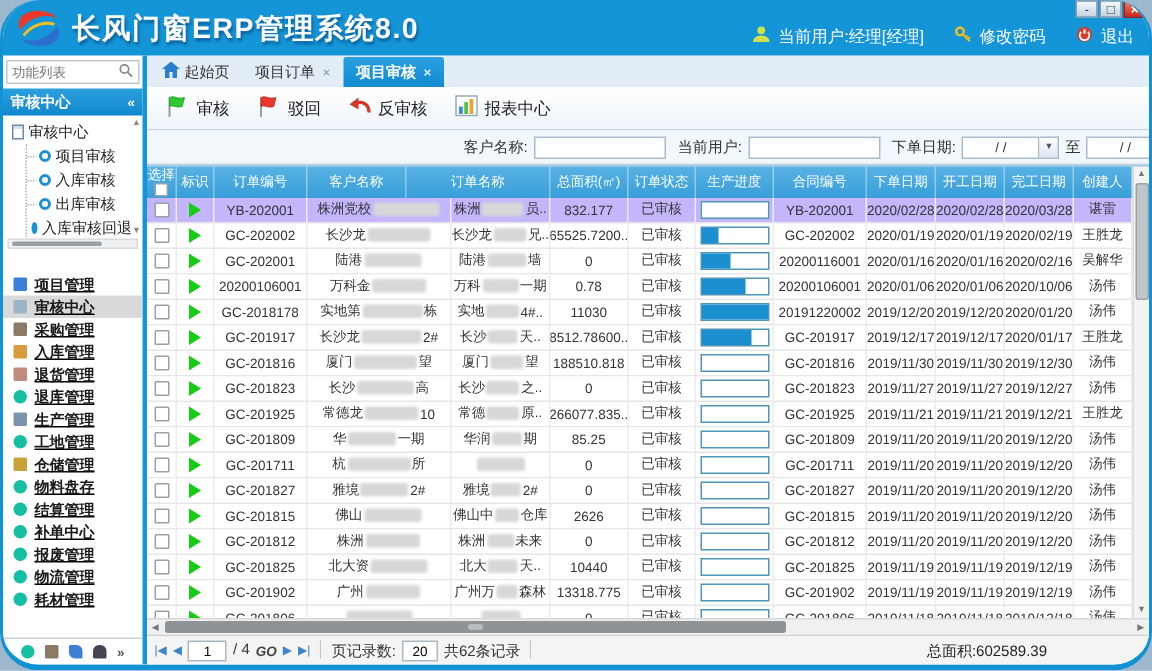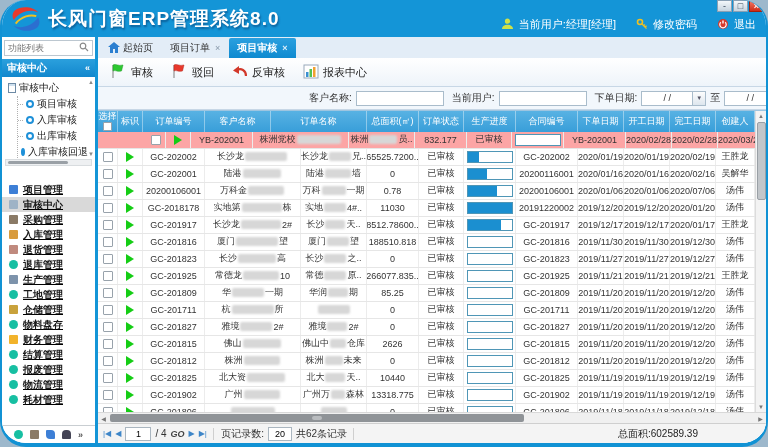--- a/index.html
+++ b/index.html
@@ -72,21 +72,21 @@
   .fl-input{width:88px;height:15px;border:1px solid #a9bccb;background:#fff;}
   .datebox{display:flex;height:15px;}
   .datebox .dval{width:52px;border:1px solid #a9bccb;background:#fff;font-size:9px;color:#333;display:flex;align-items:center;justify-content:center;}
   .datebox .darr{width:13px;border:1px solid #a9bccb;border-left:none;background:linear-gradient(#fdfdfd,#dde6ee);font-size:6px;color:#556;display:flex;align-items:center;justify-content:center;cursor:pointer;}
   
   .tablewrap{flex:1;position:relative;display:flex;flex-direction:column;min-height:0;border-top:1px solid #9ec5e0;}
   .thead{height:21px;background:linear-gradient(#58b2e3,#389ed9);display:flex;color:#fff;font-size:9px;padding-right:11px;}
   .th{display:flex;flex-direction:column;align-items:center;justify-content:center;border-right:1px solid rgba(255,255,255,.4);line-height:9px;}
   .tbody{height:281px;overflow:hidden;position:relative;padding-right:11px;}
   .tr{display:flex;height:17px;border-bottom:1px solid #e6e6e6;background:#fff;font-size:9px;color:#333;align-items:center;cursor:pointer;}
-  .tr.selected{background:#fca5a5;padding-left:48px;}
+  .tr.selected{background:#c4b5fd;}
   .td{height:100%;display:flex;align-items:center;justify-content:center;border-right:1px solid #ececec;overflow:hidden;white-space:nowrap;}
   .c0{width:20px;flex:0 0 auto;}
   .c1{width:25px;flex:0 0 auto;}
   .c2{width:62px;flex:0 0 auto;}
   .c3{width:96px;flex:0 0 auto;}
   .c4{width:66px;flex:0 0 auto;}
   .c5{width:52px;flex:0 0 auto;}
   .c6{width:45px;flex:0 0 auto;}
   .c7{width:52px;flex:0 0 auto;}
   .c8{width:62px;flex:0 0 auto;}
@@ -239,26 +239,26 @@
   </div>
           <div class="mi">
     <span class="mi-icon ic-warehouse"></span>
     <span class="mi-label">仓储管理</span>
   </div>
           <div class="mi">
     <span class="mi-icon ic-dot"></span>
     <span class="mi-label">物料盘存</span>
   </div>
           <div class="mi">
-    <span class="mi-icon ic-folder"></span>
-    <span class="mi-label">财务管理</span>
-  </div>
-          <div class="mi">
     <span class="mi-icon ic-dot"></span>
     <span class="mi-label">结算管理</span>
+  </div>
+          <div class="mi">
+    <span class="mi-icon ic-dot"></span>
+    <span class="mi-label">补单中心</span>
   </div>
           <div class="mi">
     <span class="mi-icon ic-dot"></span>
     <span class="mi-label">报废管理</span>
   </div>
           <div class="mi">
     <span class="mi-icon ic-dot"></span>
     <span class="mi-label">物流管理</span>
   </div>
           <div class="mi">
@@ -539,21 +539,21 @@
     <div class="td c5">0.78</div>
     <div class="td c6">已审核</div>
     <div class="td c7">
                 <span class="pbox">
                   <span class="pfill" style="display: block; width: 68%;"></span>
                 </span>
               </div>
     <div class="td c8">20200106001</div>
     <div class="td c9">2020/01/06</div>
     <div class="td c10">2020/01/06</div>
-    <div class="td c11">2020/07/06</div>
+    <div class="td c11">2020/10/06</div>
     <div class="td c12">汤伟</div>
   </div>
             <div class="tr">
     <div class="td c0">
                 <span class="cb"></span>
               </div>
     <div class="td c1">
                 <span class="flagtri"></span>
               </div>
     <div class="td c2">GC-2018178</div>

